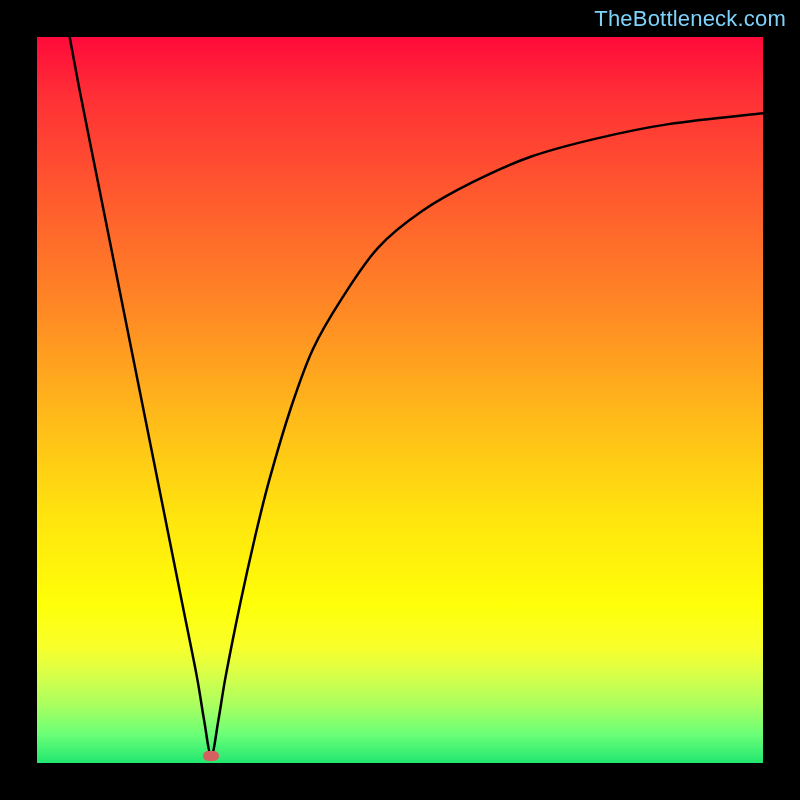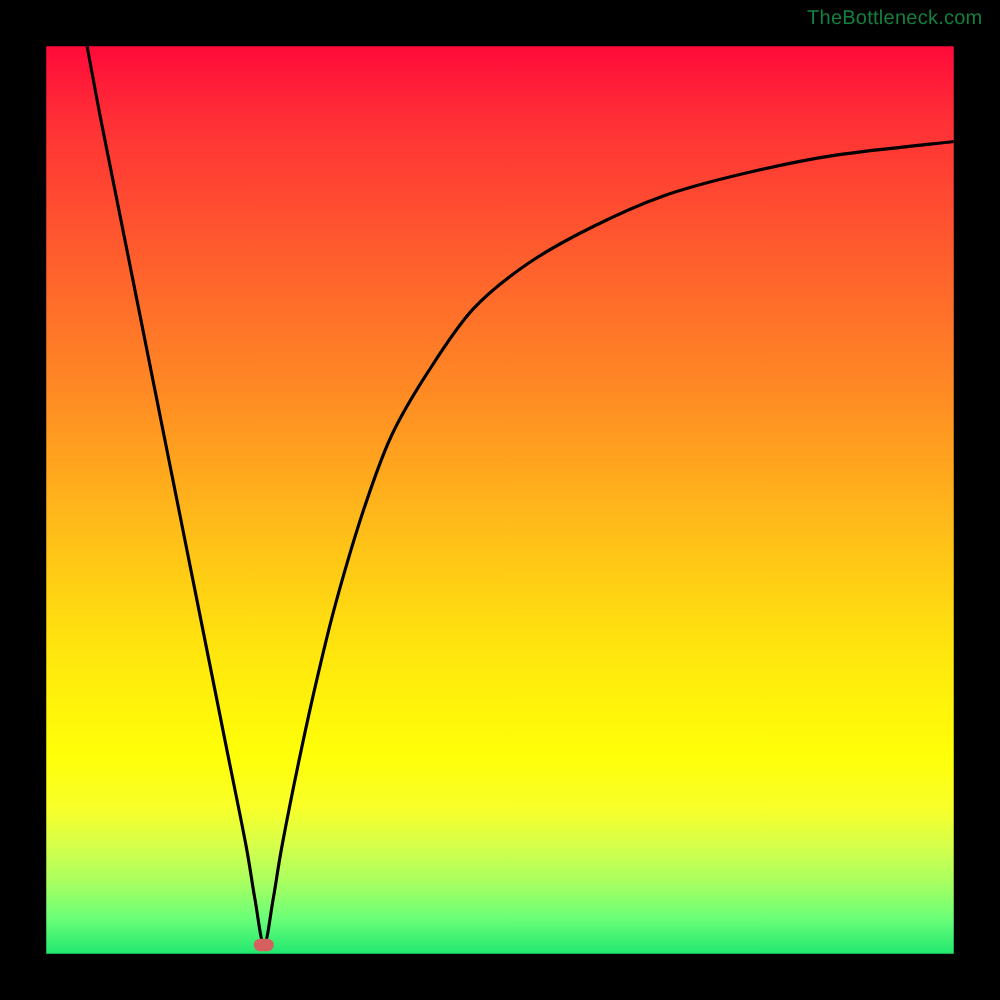--- a/index.html
+++ b/index.html
@@ -47,22 +47,22 @@
     left: 0;
     top: 0;
     width: 726px;
     height: 726px;
     overflow: visible;
   }
   .watermark {
     position: absolute;
     top: 6px;
     right: 14px;
-    color: #15803d;
-    font-size: 16px;
+    color: #7dd3fc;
+    font-size: 22px;
     letter-spacing: 0.2px;
     user-select: none;
   }
   .marker {
     position: absolute;
     width: 16px;
     height: 10px;
     border-radius: 6px;
     transform: translate(-50%, -50%);
   }

